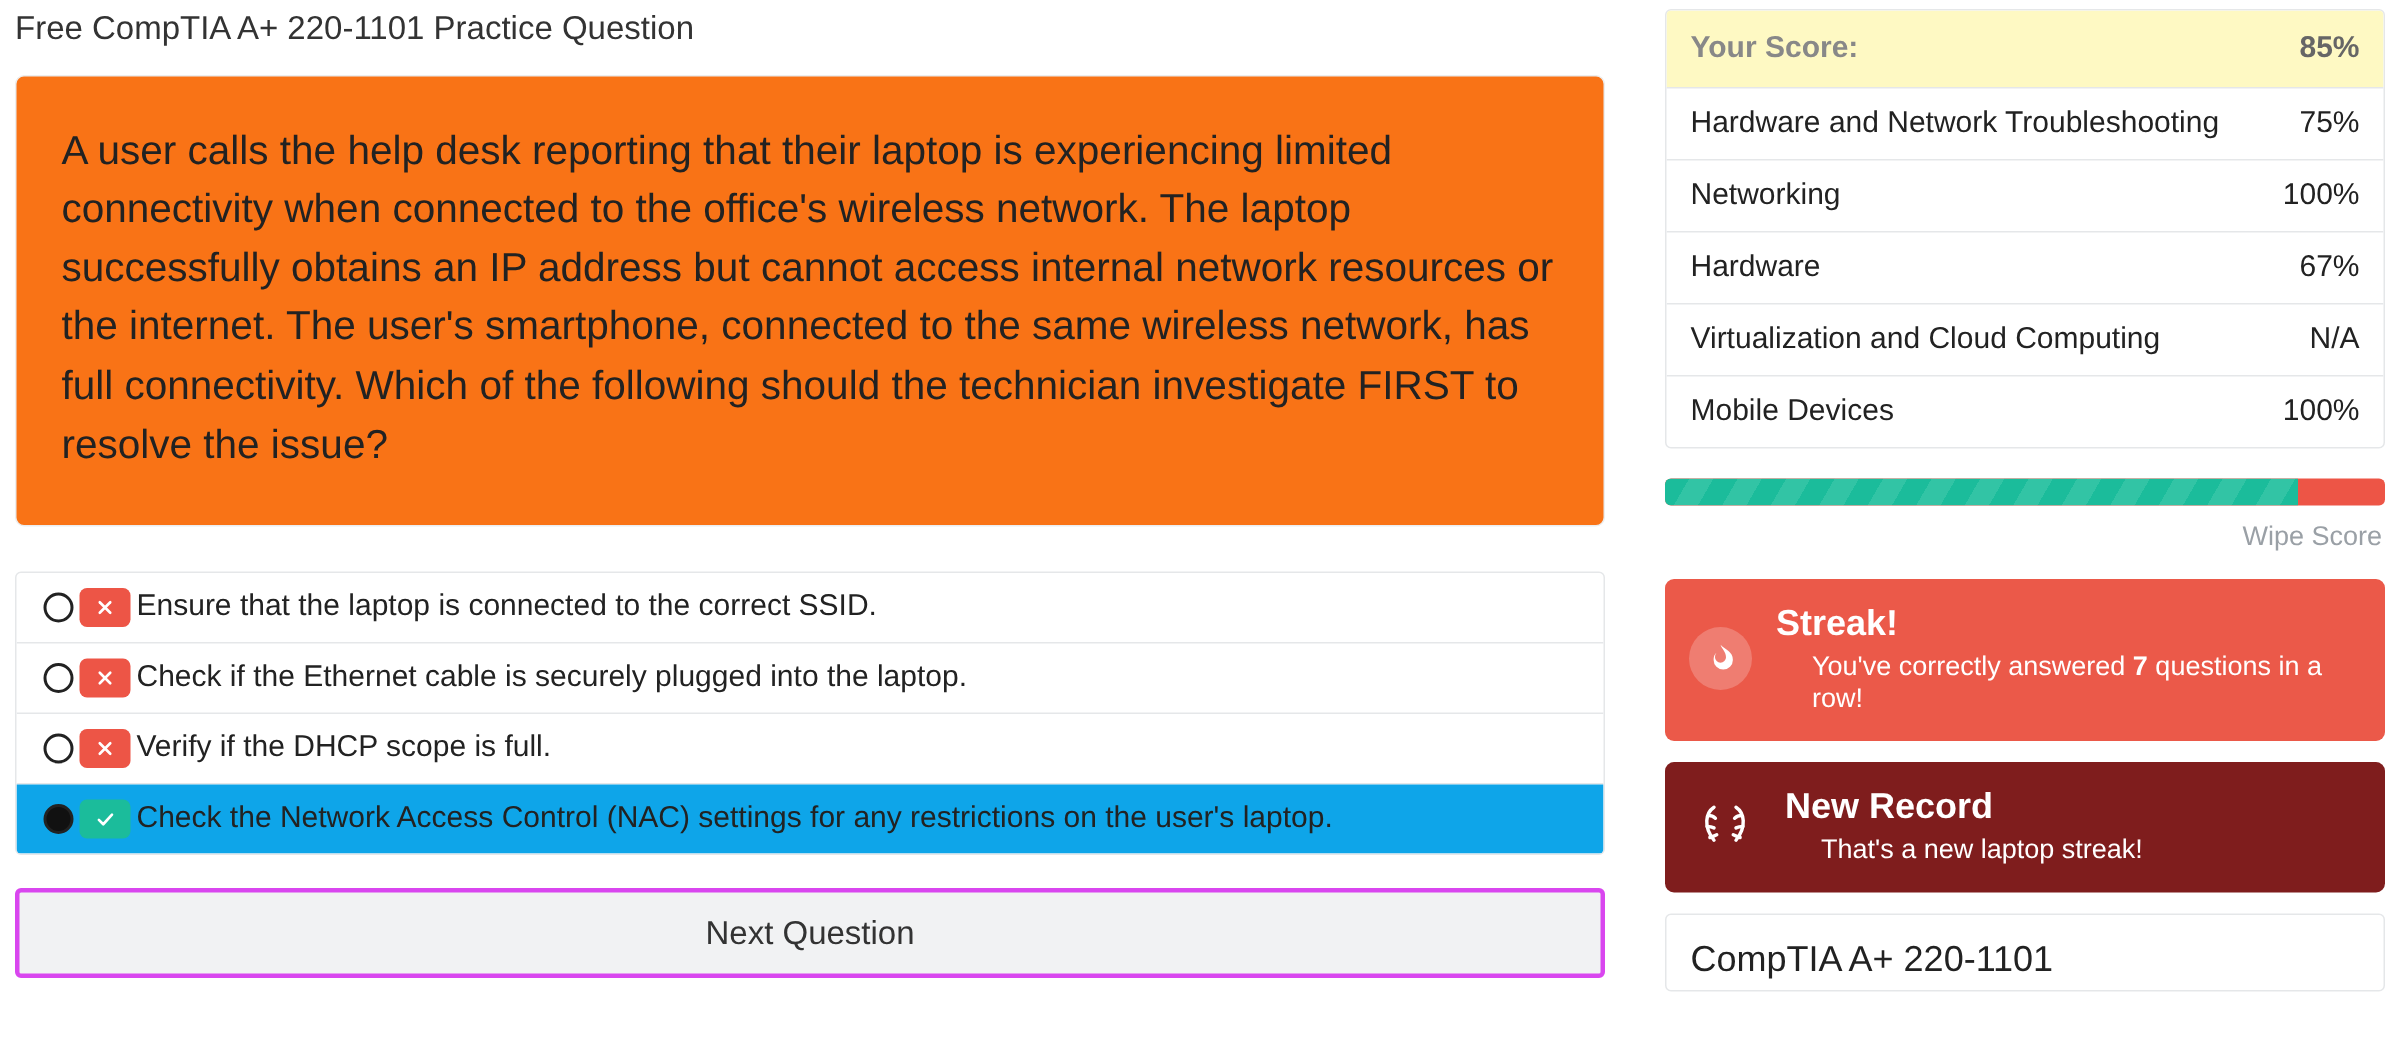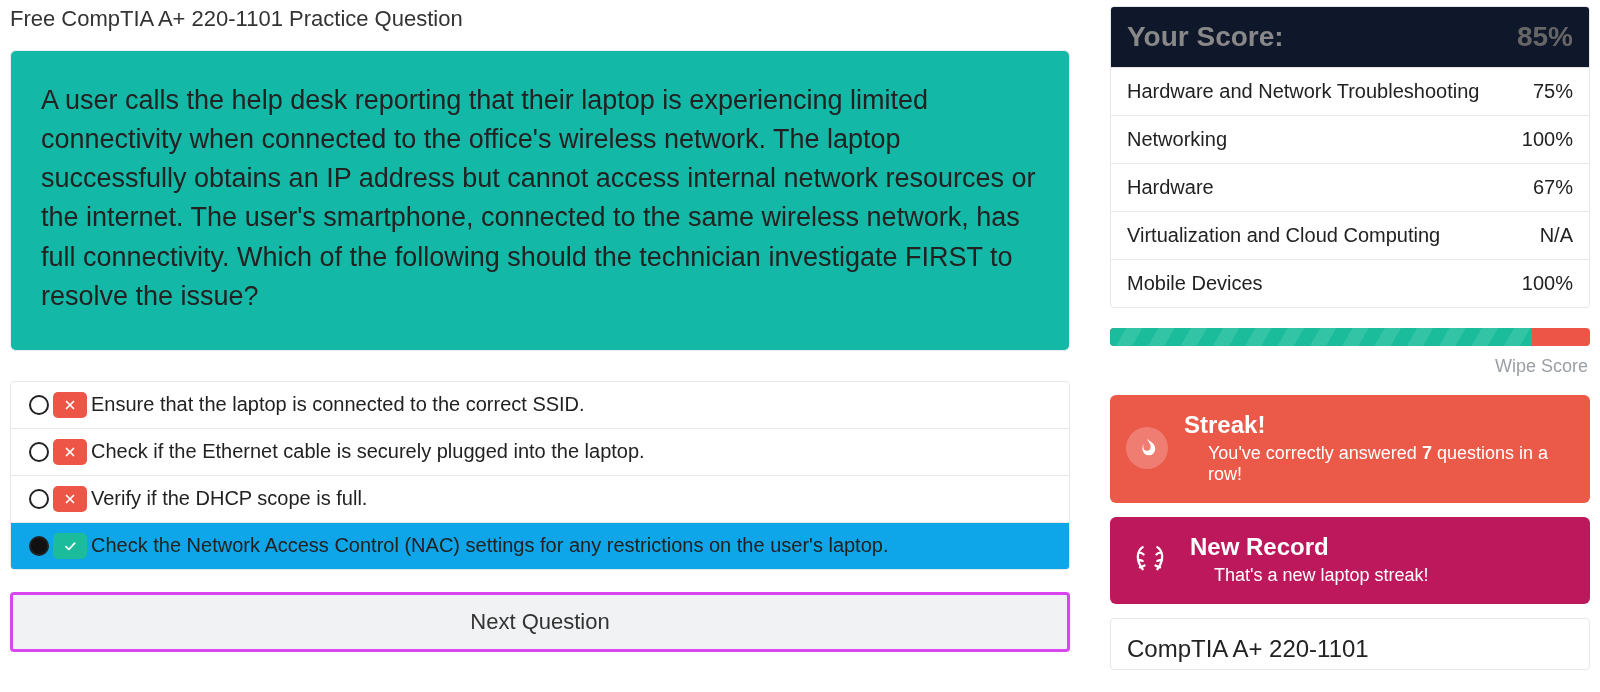--- a/index.html
+++ b/index.html
@@ -17,21 +17,21 @@
   .right-col { width: 480px; display: flex; flex-direction: column; }
 
   .page-title {
     font-size: 22px;
     color: #333;
     margin-bottom: 18px;
     font-weight: 400;
   }
 
   .question-card {
-    background: #14b8a6;
+    background: #f97316;
     border: 1px solid #eceeef;
     border-radius: 6px;
     padding: 30px 30px 34px 30px;
     margin-bottom: 30px;
   }
   .question-text {
     font-size: 27px;
     line-height: 1.45;
     color: #222;
     font-weight: 400;
@@ -82,24 +82,24 @@
     cursor: pointer;
   }
 
   
   .score-card {
     border: 1px solid #e5e7e9;
     border-radius: 4px;
     overflow: hidden;
   }
   .score-header {
-    background: #0f172a;
+    background: #fef9c3;
     display: flex; justify-content: space-between;
     padding: 14px 16px;
-    font-size: 28px;
+    font-size: 20px;
     color: #888;
     font-weight: 600;
   }
   .score-header .pct { color: #666; font-weight: 700; }
   .score-row {
     display: flex; justify-content: space-between;
     padding: 12px 16px;
     font-size: 20px;
     border-top: 1px solid #e5e7e9;
     color: #222;
@@ -143,21 +143,21 @@
     width: 42px; height: 42px; border-radius: 50%;
     background: rgba(255,255,255,0.22);
     display:flex; align-items:center; justify-content:center;
     flex: 0 0 42px;
   }
   .banner .icon.plain { background: transparent; width:48px; height:48px; flex:0 0 48px; }
   .banner .ttl { font-size: 24px; font-weight: 600; margin-bottom: 4px; }
   .banner .sub { font-size: 18px; font-weight: 400; margin-left: 24px; }
   .banner .sub b { font-weight: 700; }
   .banner.red { background: #eb5949; }
-  .banner.green { background: #be185d; }
+  .banner.green { background: #7f1d1d; }
 
   .exam-card {
     border: 1px solid #e5e7e9;
     border-radius: 4px;
     padding: 16px 16px 6px 16px;
     font-size: 24px;
     color: #222;
   }
 </style>
 </head>

